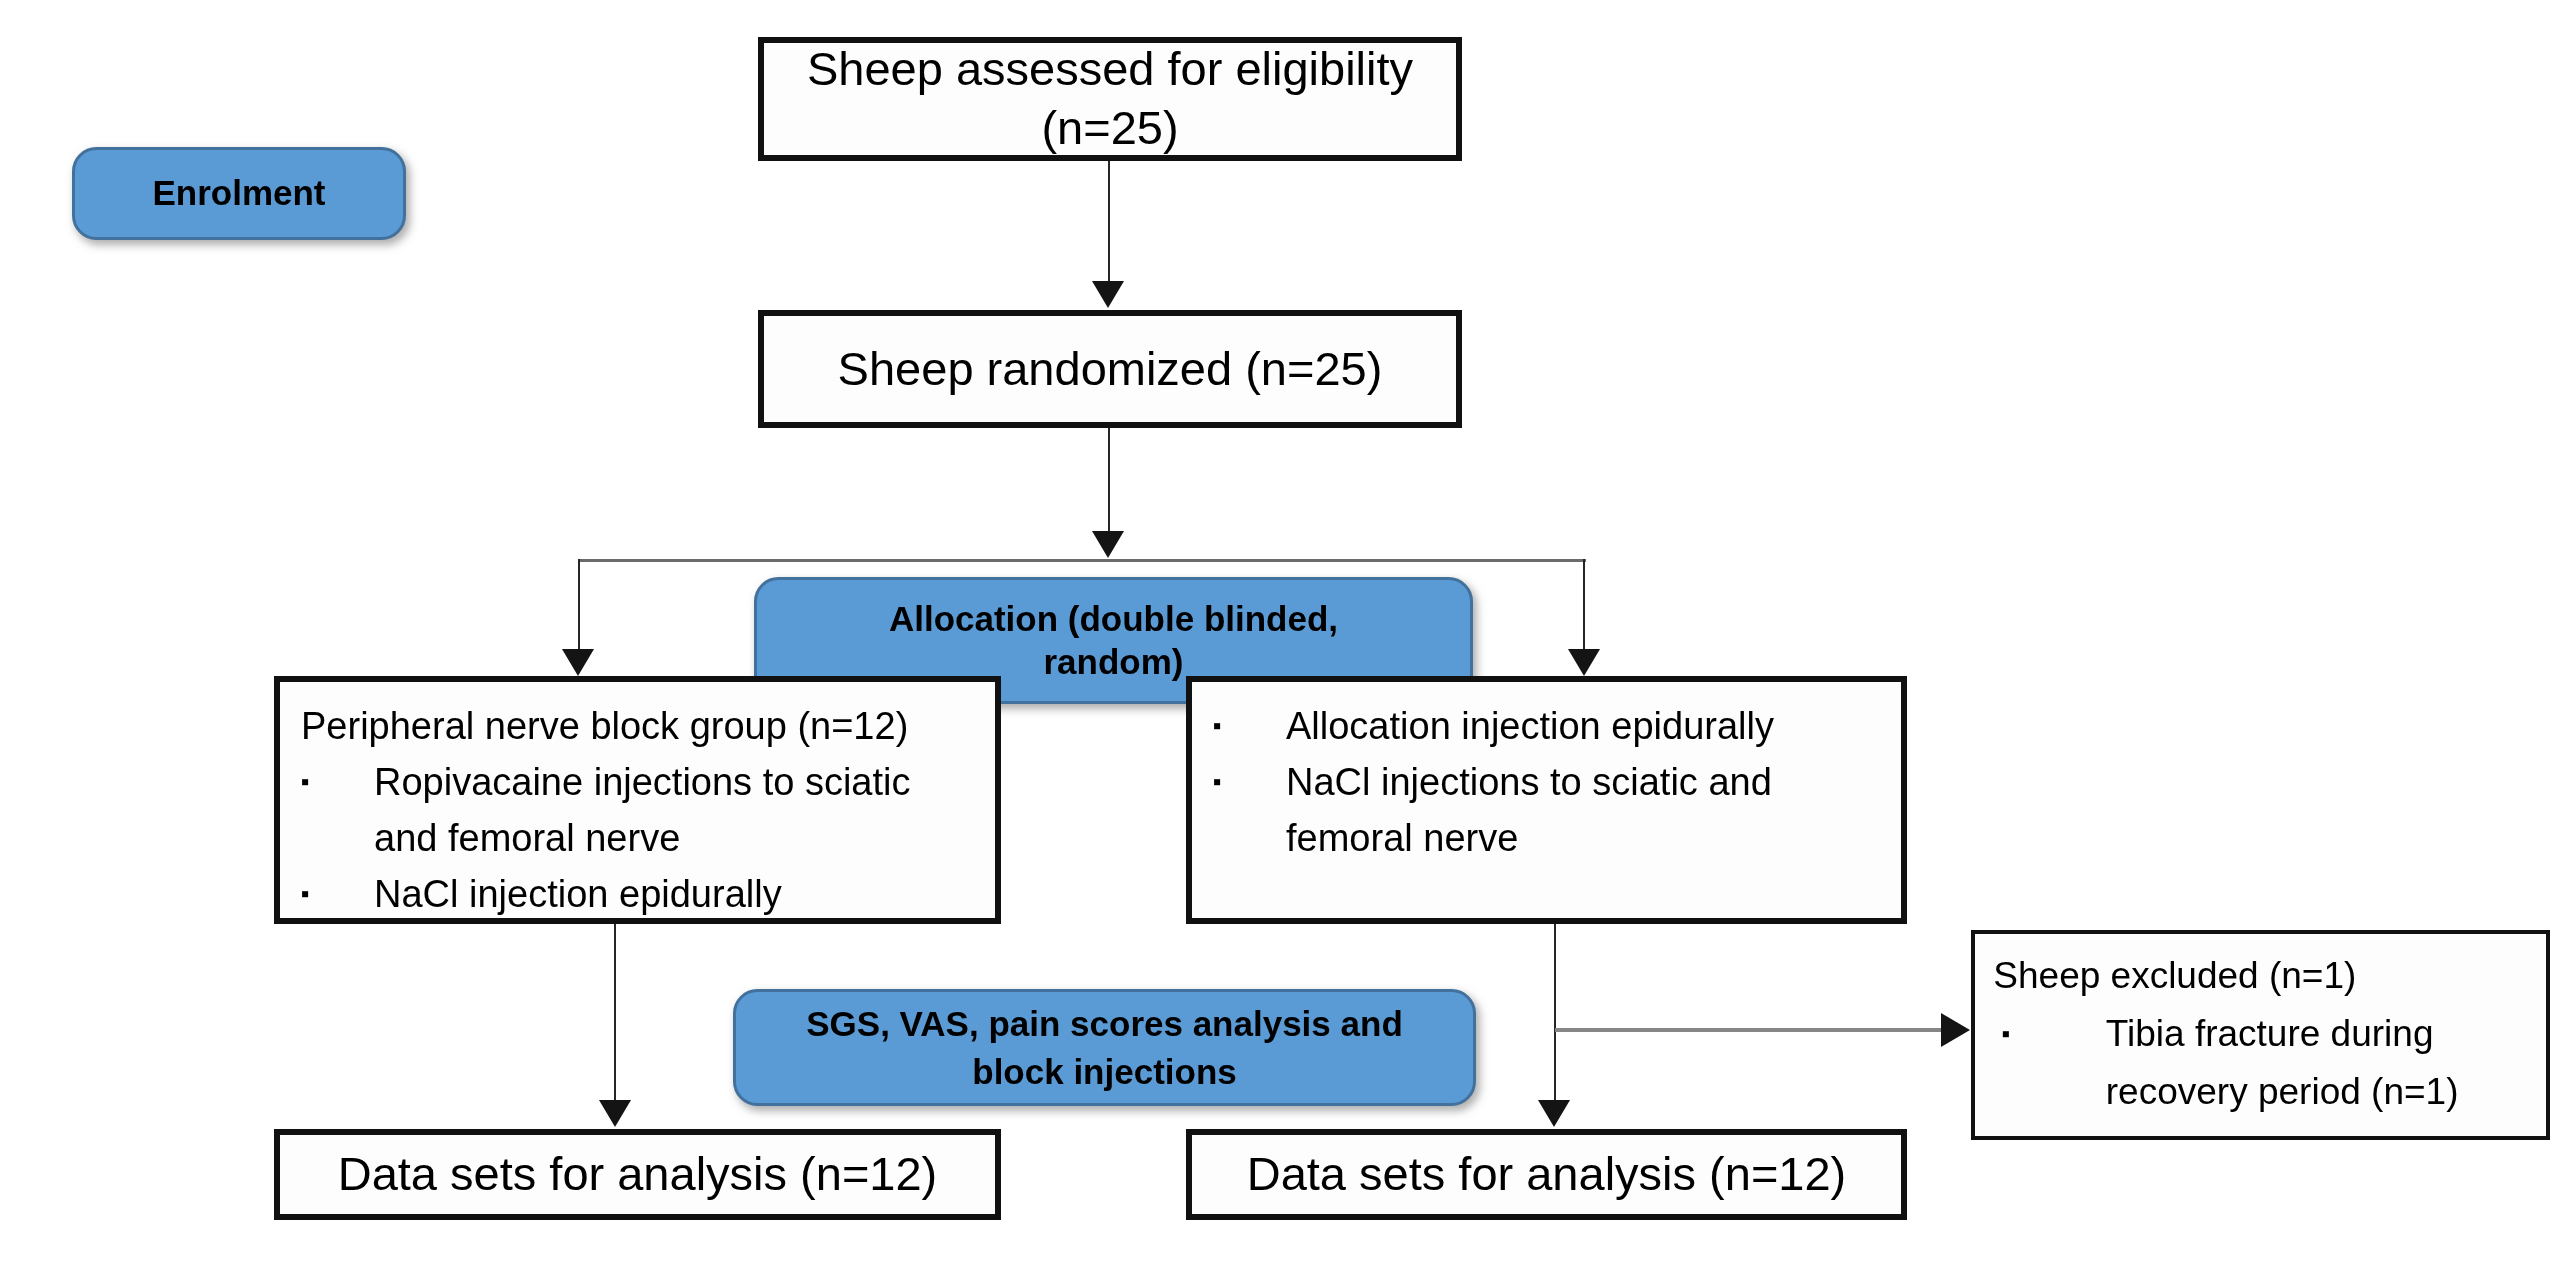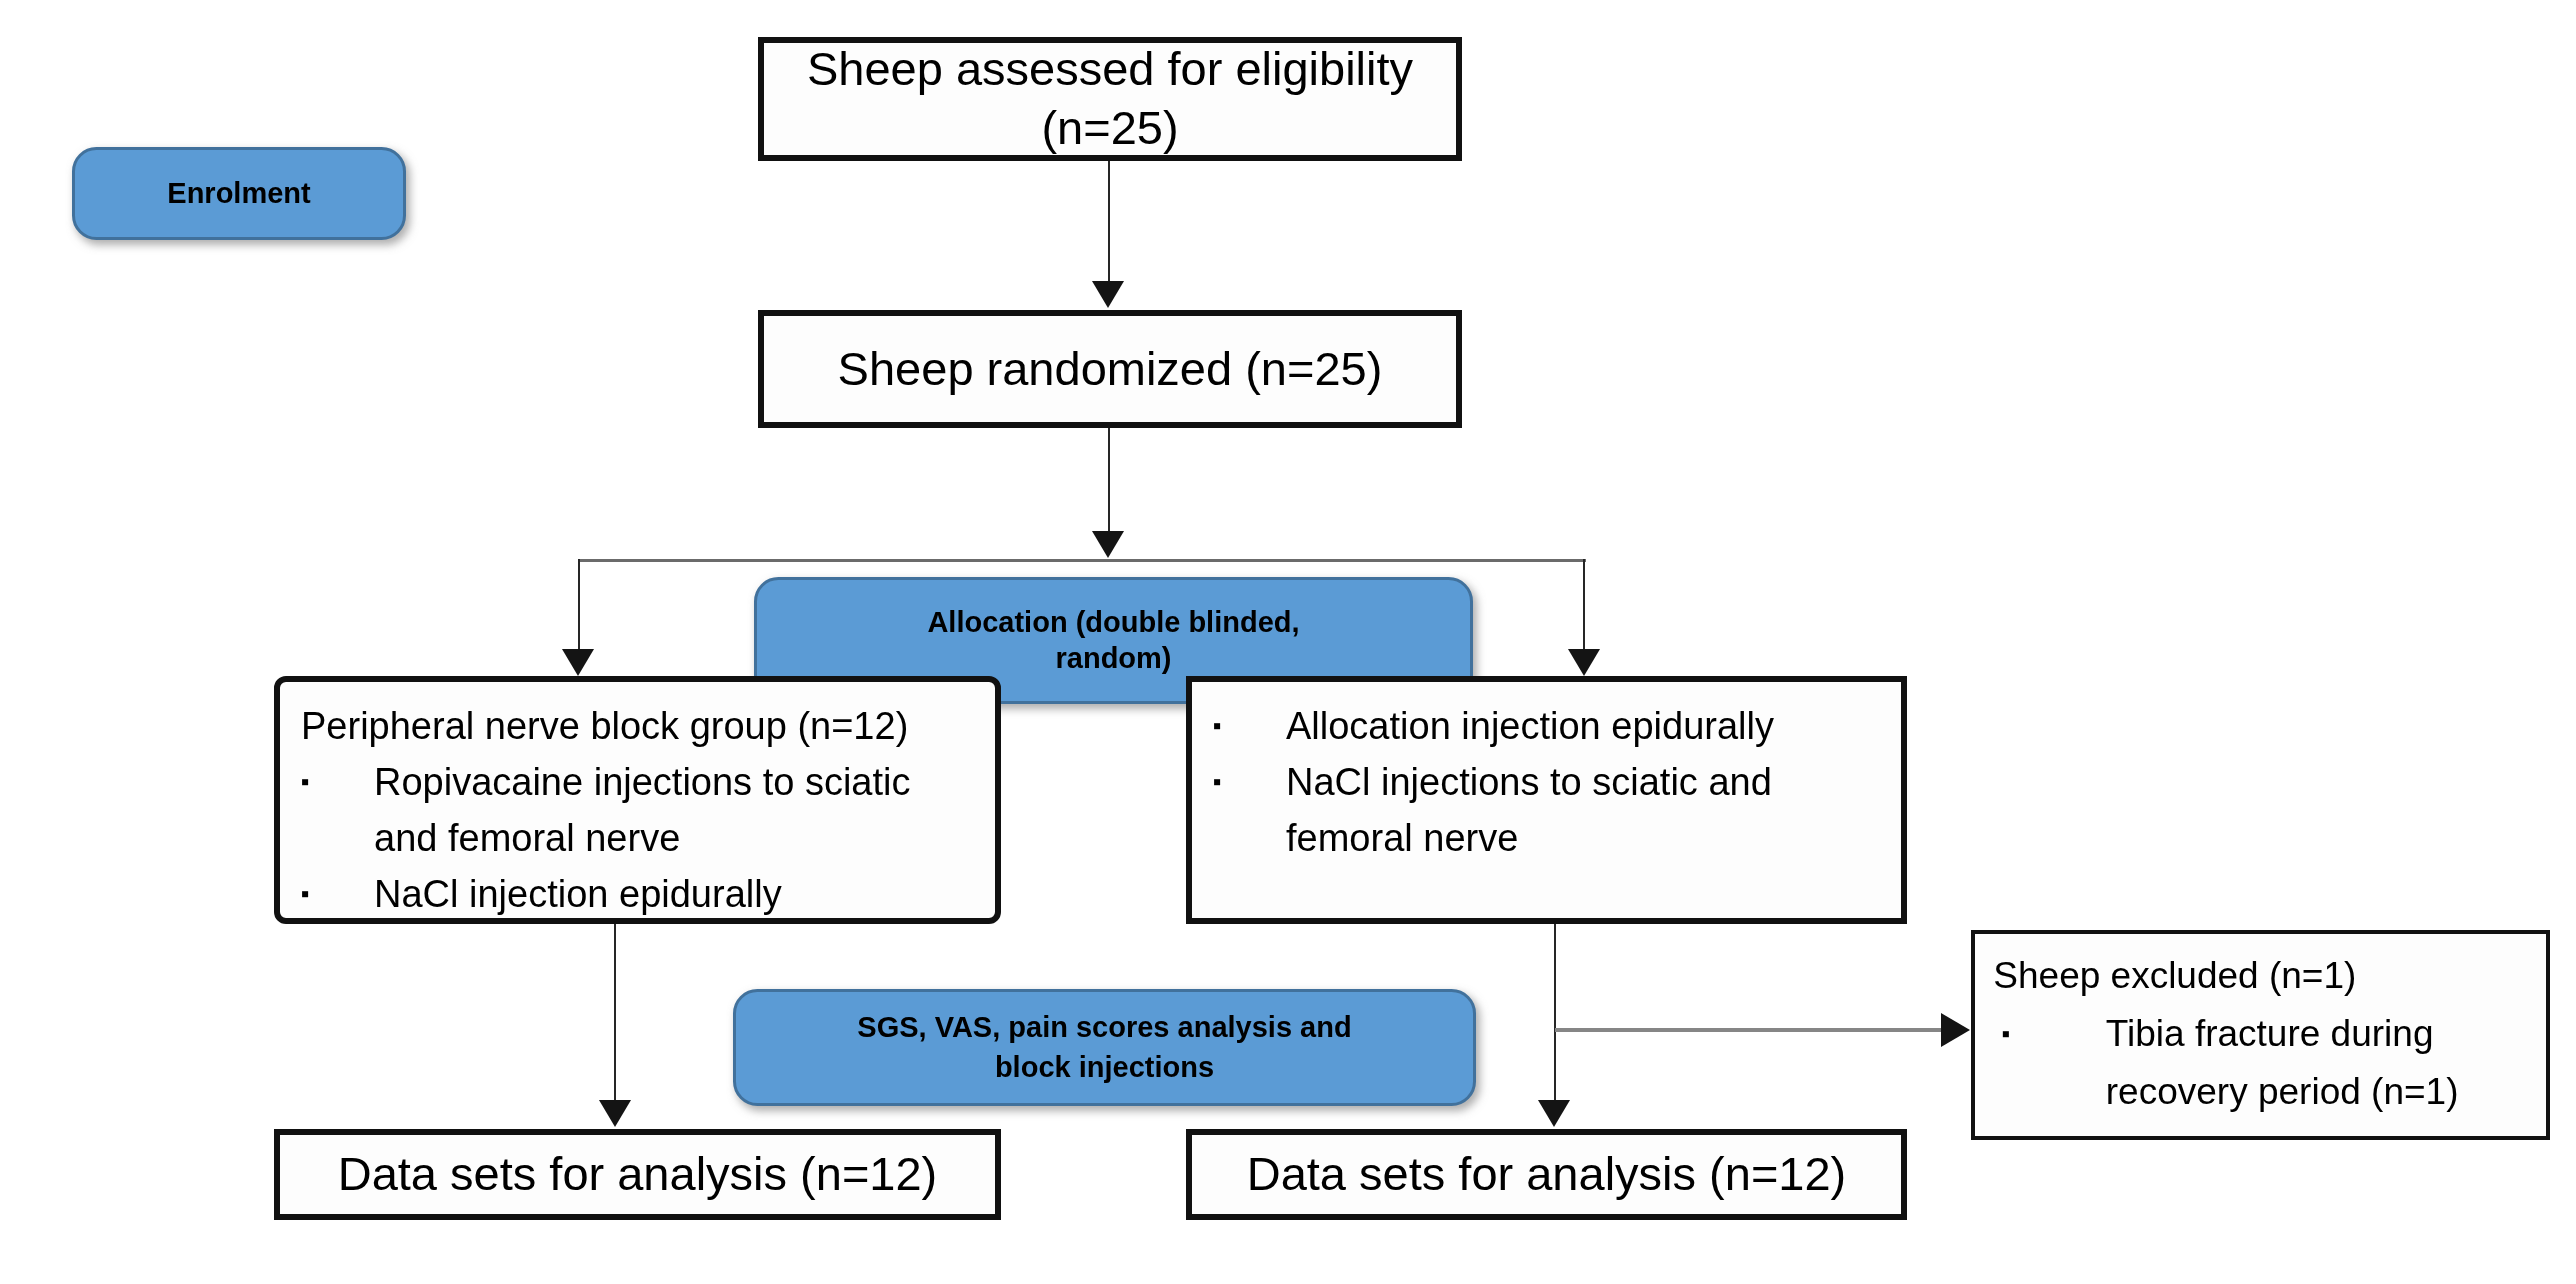--- a/index.html
+++ b/index.html
@@ -32,21 +32,21 @@
     background: #5b9bd5;
     border: 3.7px solid #41719c;
     border-radius: 24.4px;
     box-sizing: border-box;
     display: flex;
     flex-direction: column;
     align-items: center;
     justify-content: center;
     text-align: center;
     font-weight: bold;
-    font-size: 29px;
+    font-size: 35px;
     line-height: 1.22;
     box-shadow: 3.7px 4.9px 8.5px rgba(110,110,110,0.55);
   }
   
   .listbox { padding: 16px 21px; font-size: 38px; line-height: 56px; }
   .bull { display: flex; }
   .bmark { flex: 0 0 auto; width: 73px; font-size: 24.4px; }
   .btext { flex: 1 1 auto; }
   
   .exclbox { padding: 13.4px 18.3px; font-size: 37px; line-height: 58px; border-width: 4.9px; margin-top: 9px; }
@@ -95,21 +95,21 @@
   <div class="vline" style="left:578px; top:559px; height:91px;"></div>
   <div class="arrow-down" style="left:562px; top:649px;"></div>
   <div class="vline" style="left:1583px; top:559px; height:91px;"></div>
   <div class="arrow-down" style="left:1568px; top:649px;"></div>
 
   <div class="pill" style="left:754px; top:564px; width:719px; height:127px;margin-top:13px;">
     <span>Allocation (double blinded,</span>
     <span>random)</span>
   </div>
 
-  <div class="wbox listbox" style="left:274px; top:676px; width:727px; height:248px;border-radius:12px;">
+  <div class="wbox listbox" style="left:274px; top:676px; width:727px; height:248px;">
     <div>Peripheral nerve block group (n=12)</div>
     <div class="bull">
       <span class="bmark">▪</span>
       <span class="btext">Ropivacaine injections to sciatic and femoral nerve</span>
     </div>
     <div class="bull">
       <span class="bmark">▪</span>
       <span class="btext">NaCl injection epidurally</span>
     </div>
   </div>

